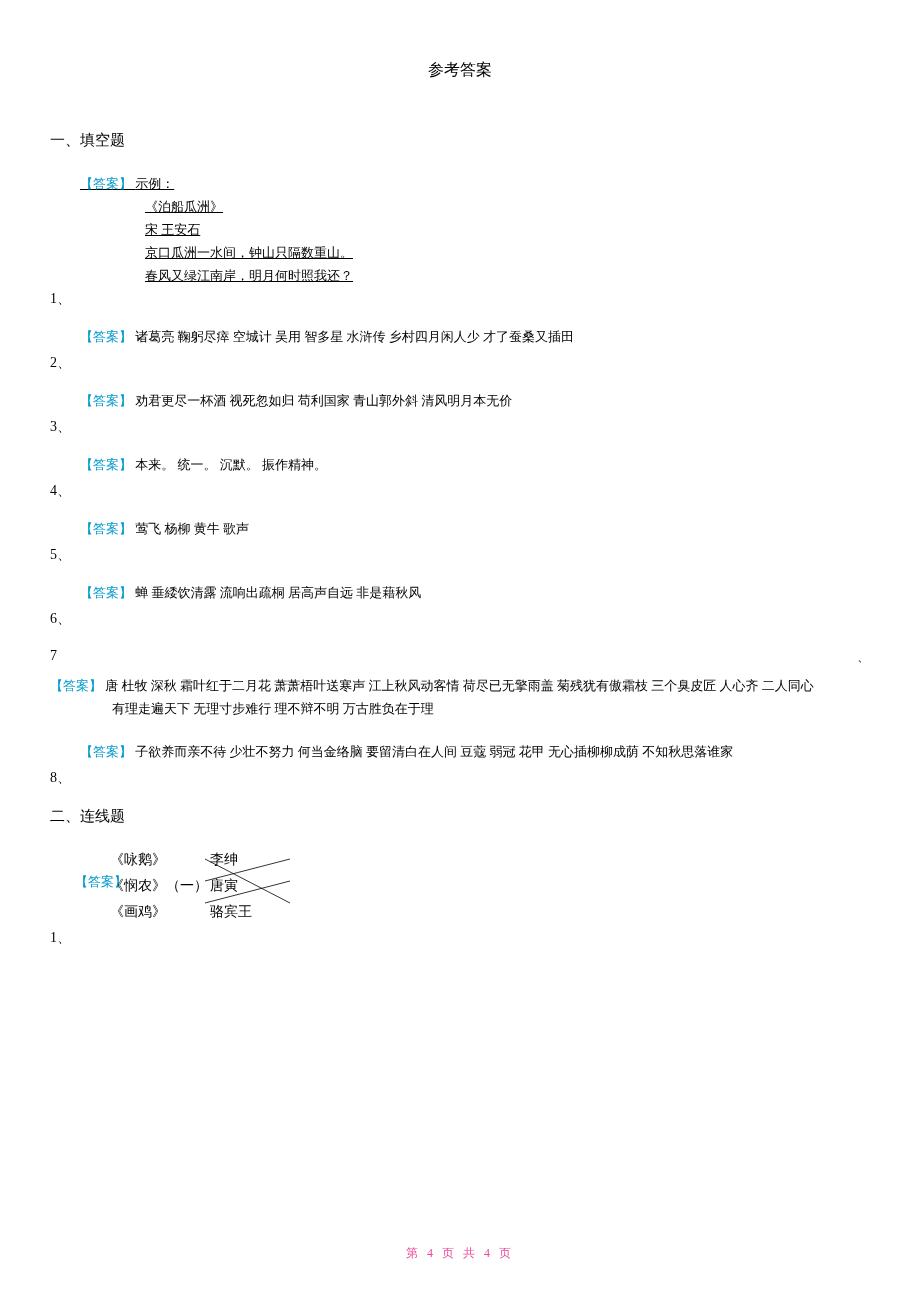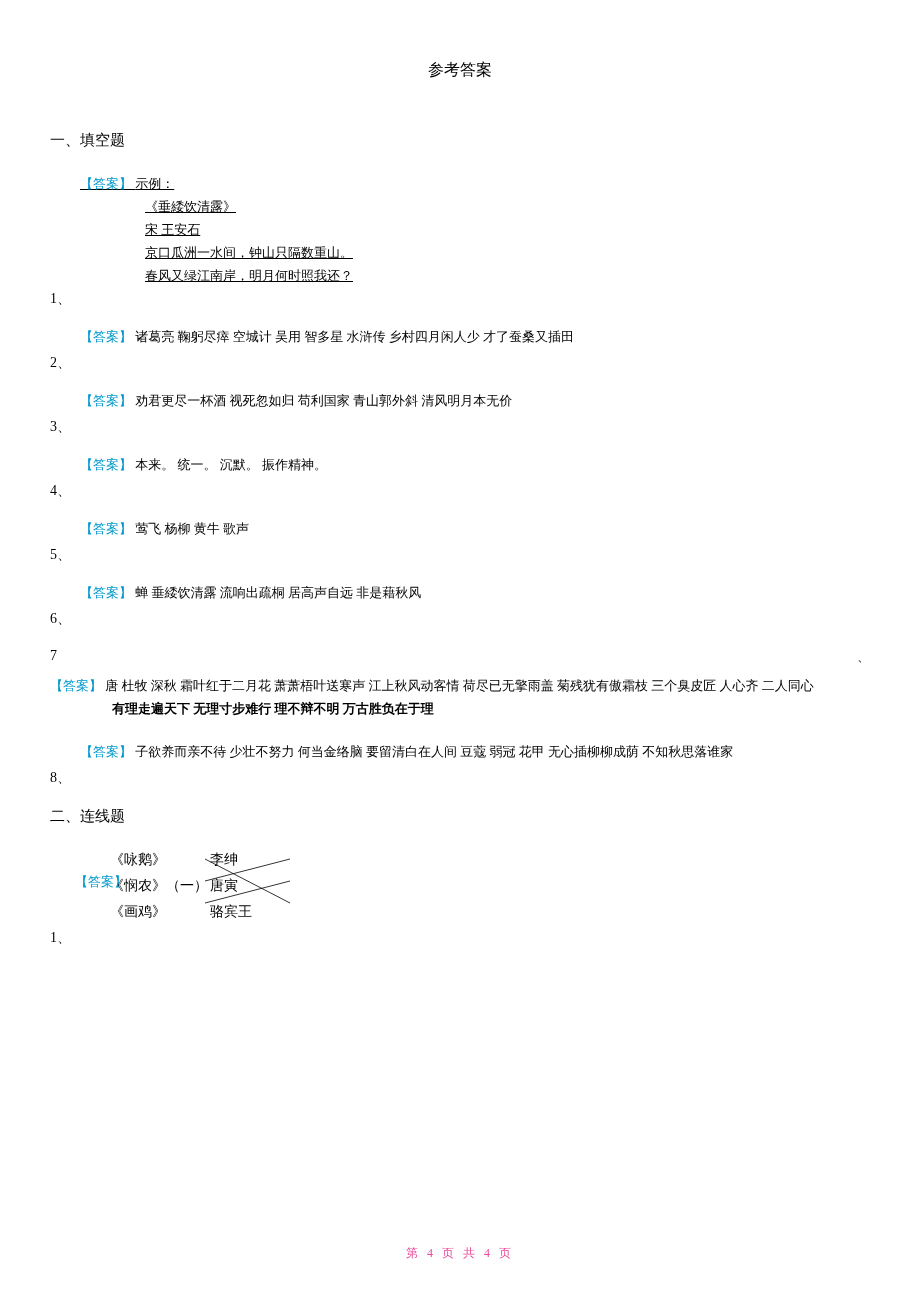--- a/index.html
+++ b/index.html
@@ -69,21 +69,20 @@
     position: absolute;
     right: 0;
     top: 0;
   }
   .item7-answer {
     margin-top: 10px;
     line-height: 1.8;
   }
   .item7-answer .line2 {
     padding-left: 62px;
-    font-weight: bold;
   }
   .matching {
     margin-left: 60px;
     margin-top: 15px;
     position: relative;
     width: 300px;
   }
   .match-row {
     display: flex;
     justify-content: flex-start;
@@ -131,21 +130,21 @@
   <div class="title">参考答案</div>
 
   <div class="section-heading">一、填空题</div>
 
   <div class="item">
     <div class="multiline">
       <div class="line first">
         <span class="answer-label">【答案】</span>
         <span>示例：</span>
       </div>
-      <div class="line">《垂緌饮清露》</div>
+      <div class="line">《泊船瓜洲》</div>
       <div class="line">宋 王安石</div>
       <div class="line">京口瓜洲一水间，钟山只隔数重山。</div>
       <div class="line">春风又绿江南岸，明月何时照我还？</div>
     </div>
     <div class="num">1、</div>
   </div>
 
   <div class="item">
     <div class="answer-block">
       <span class="answer-label">【答案】</span>

